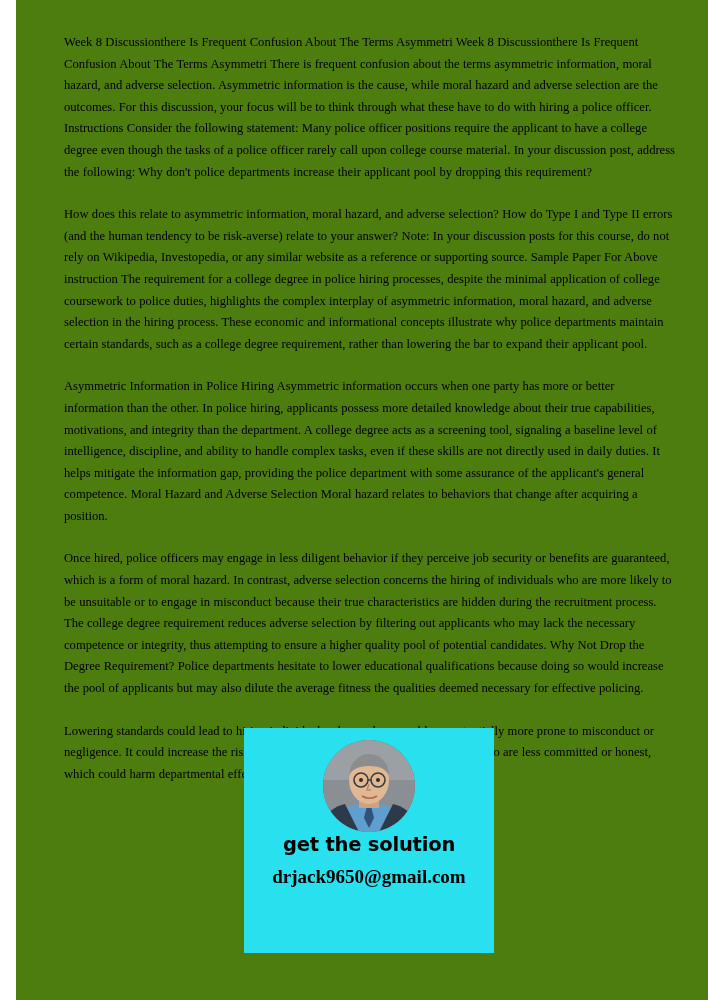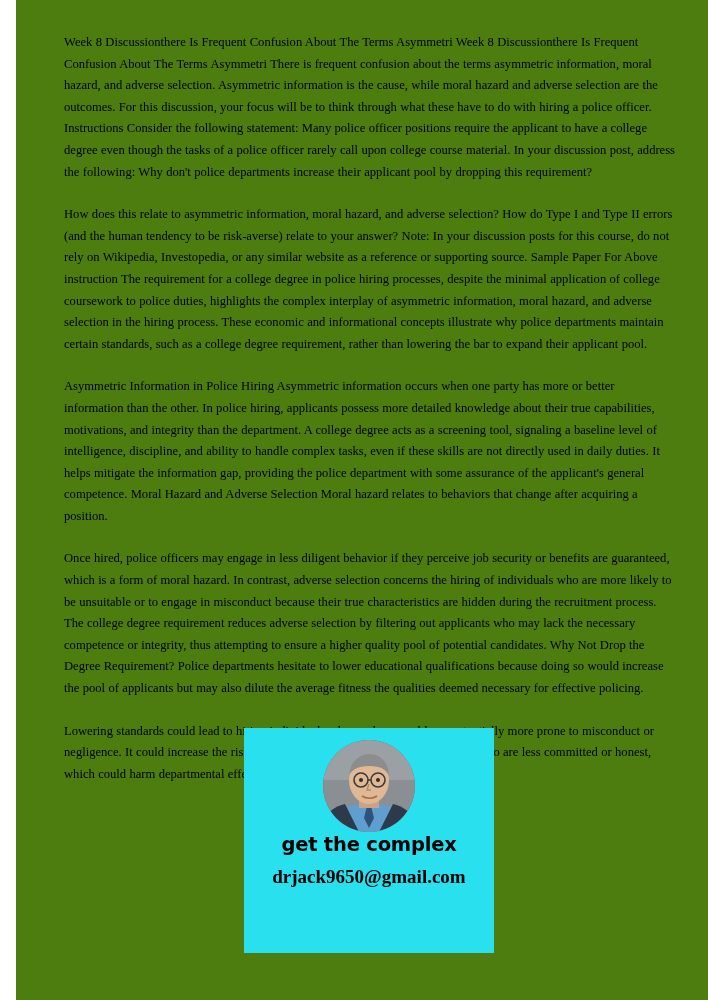--- a/index.html
+++ b/index.html
@@ -131,17 +131,17 @@
           <line x1="45" y1="40" x2="48" y2="40" stroke="#3b3b3b" stroke-width="1.6"></line>
 
           <circle cx="38" cy="40" r="2" fill="#332a24"></circle>
           <circle cx="55" cy="40" r="2" fill="#332a24"></circle>
 
           <path d="M46 44 L44 50 L48 50" fill="none" stroke="#b68a6a" stroke-width="1.4"></path>
           <path d="M39 56 C43 59 50 59 54 56" fill="none" stroke="#a9694f" stroke-width="1.6"></path>
         </g>
       </svg>
     </div>
-    <div class="contact-line">get the complex</div>
+    <div class="contact-line">get the solution</div>
     <div class="contact-email">drjack9650@gmail.com</div>
   </div>
 
 </div>
 
 </body></html>

